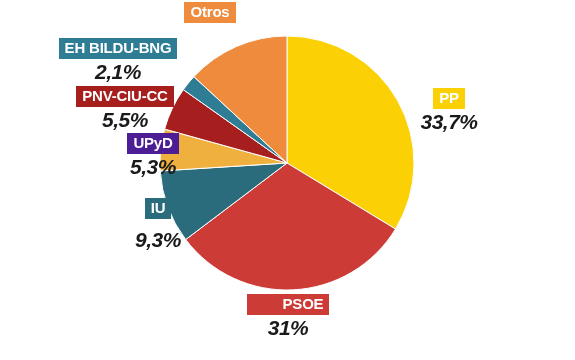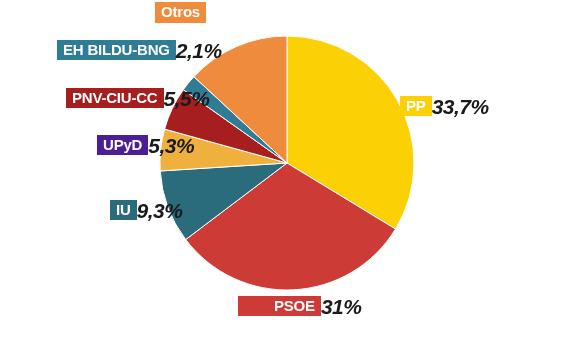--- a/index.html
+++ b/index.html
@@ -22,21 +22,21 @@
   #pie-svg {
     position: absolute;
     left: 0;
     top: 0;
     width: 575px;
     height: 360px;
   }
   .callout {
     position: absolute;
     display: flex;
-    flex-direction: row;
+    flex-direction: column;
     align-items: center;
     line-height: 1;
     white-space: nowrap;
   }
   .callout-name {
     display: inline-block;
     color: #ffffff;
     font-size: 15px;
     font-weight: bold;
     letter-spacing: -0.2px;
@@ -50,23 +50,23 @@
     font-weight: bold;
     font-style: italic;
     letter-spacing: -0.5px;
     margin-top: 2px;
     line-height: 1.05;
   }
   .c-otros      { left: 155px; top: 2px;   width: 110px; }
   .c-ehbildu    { left: 57px;  top: 38px;  width: 122px; }
   .c-pnv        { left: 66px;  top: 86px;  width: 118px; }
   .c-upyd       { left: 97px;  top: 133px; width: 112px; }
-  .c-iu         { left: 110px; top: 198px; width: 96px;  }
+  .c-iu         { left: 110px; top: 198px; width: 96px; gap: 8px;  }
   .c-psoe       { left: 238px; top: 294px; width: 100px; }
-  .c-pp         { left: 400px; top: 94px;  width: 98px;  }
+  .c-pp         { left: 400px; top: 88px;  width: 98px;  }
 </style>
 </head>
 <body>
 
 <div id="chart-root">
 
   <svg id="pie-svg" viewBox="0 0 575 360">
     <g id="pie-slices">
         <path d="M 287 163 L 287 36 A 127 127 0 0 1 395.4932338258105 229.01680251283014 Z" fill="#FBD004" stroke="#ffffff" stroke-width="1"></path>
         <path d="M 287 163 L 395.4932338258105 229.01680251283014 A 127 127 0 0 1 185.68010617860142 239.57205179450608 Z" fill="#CC3B36" stroke="#ffffff" stroke-width="1"></path>

